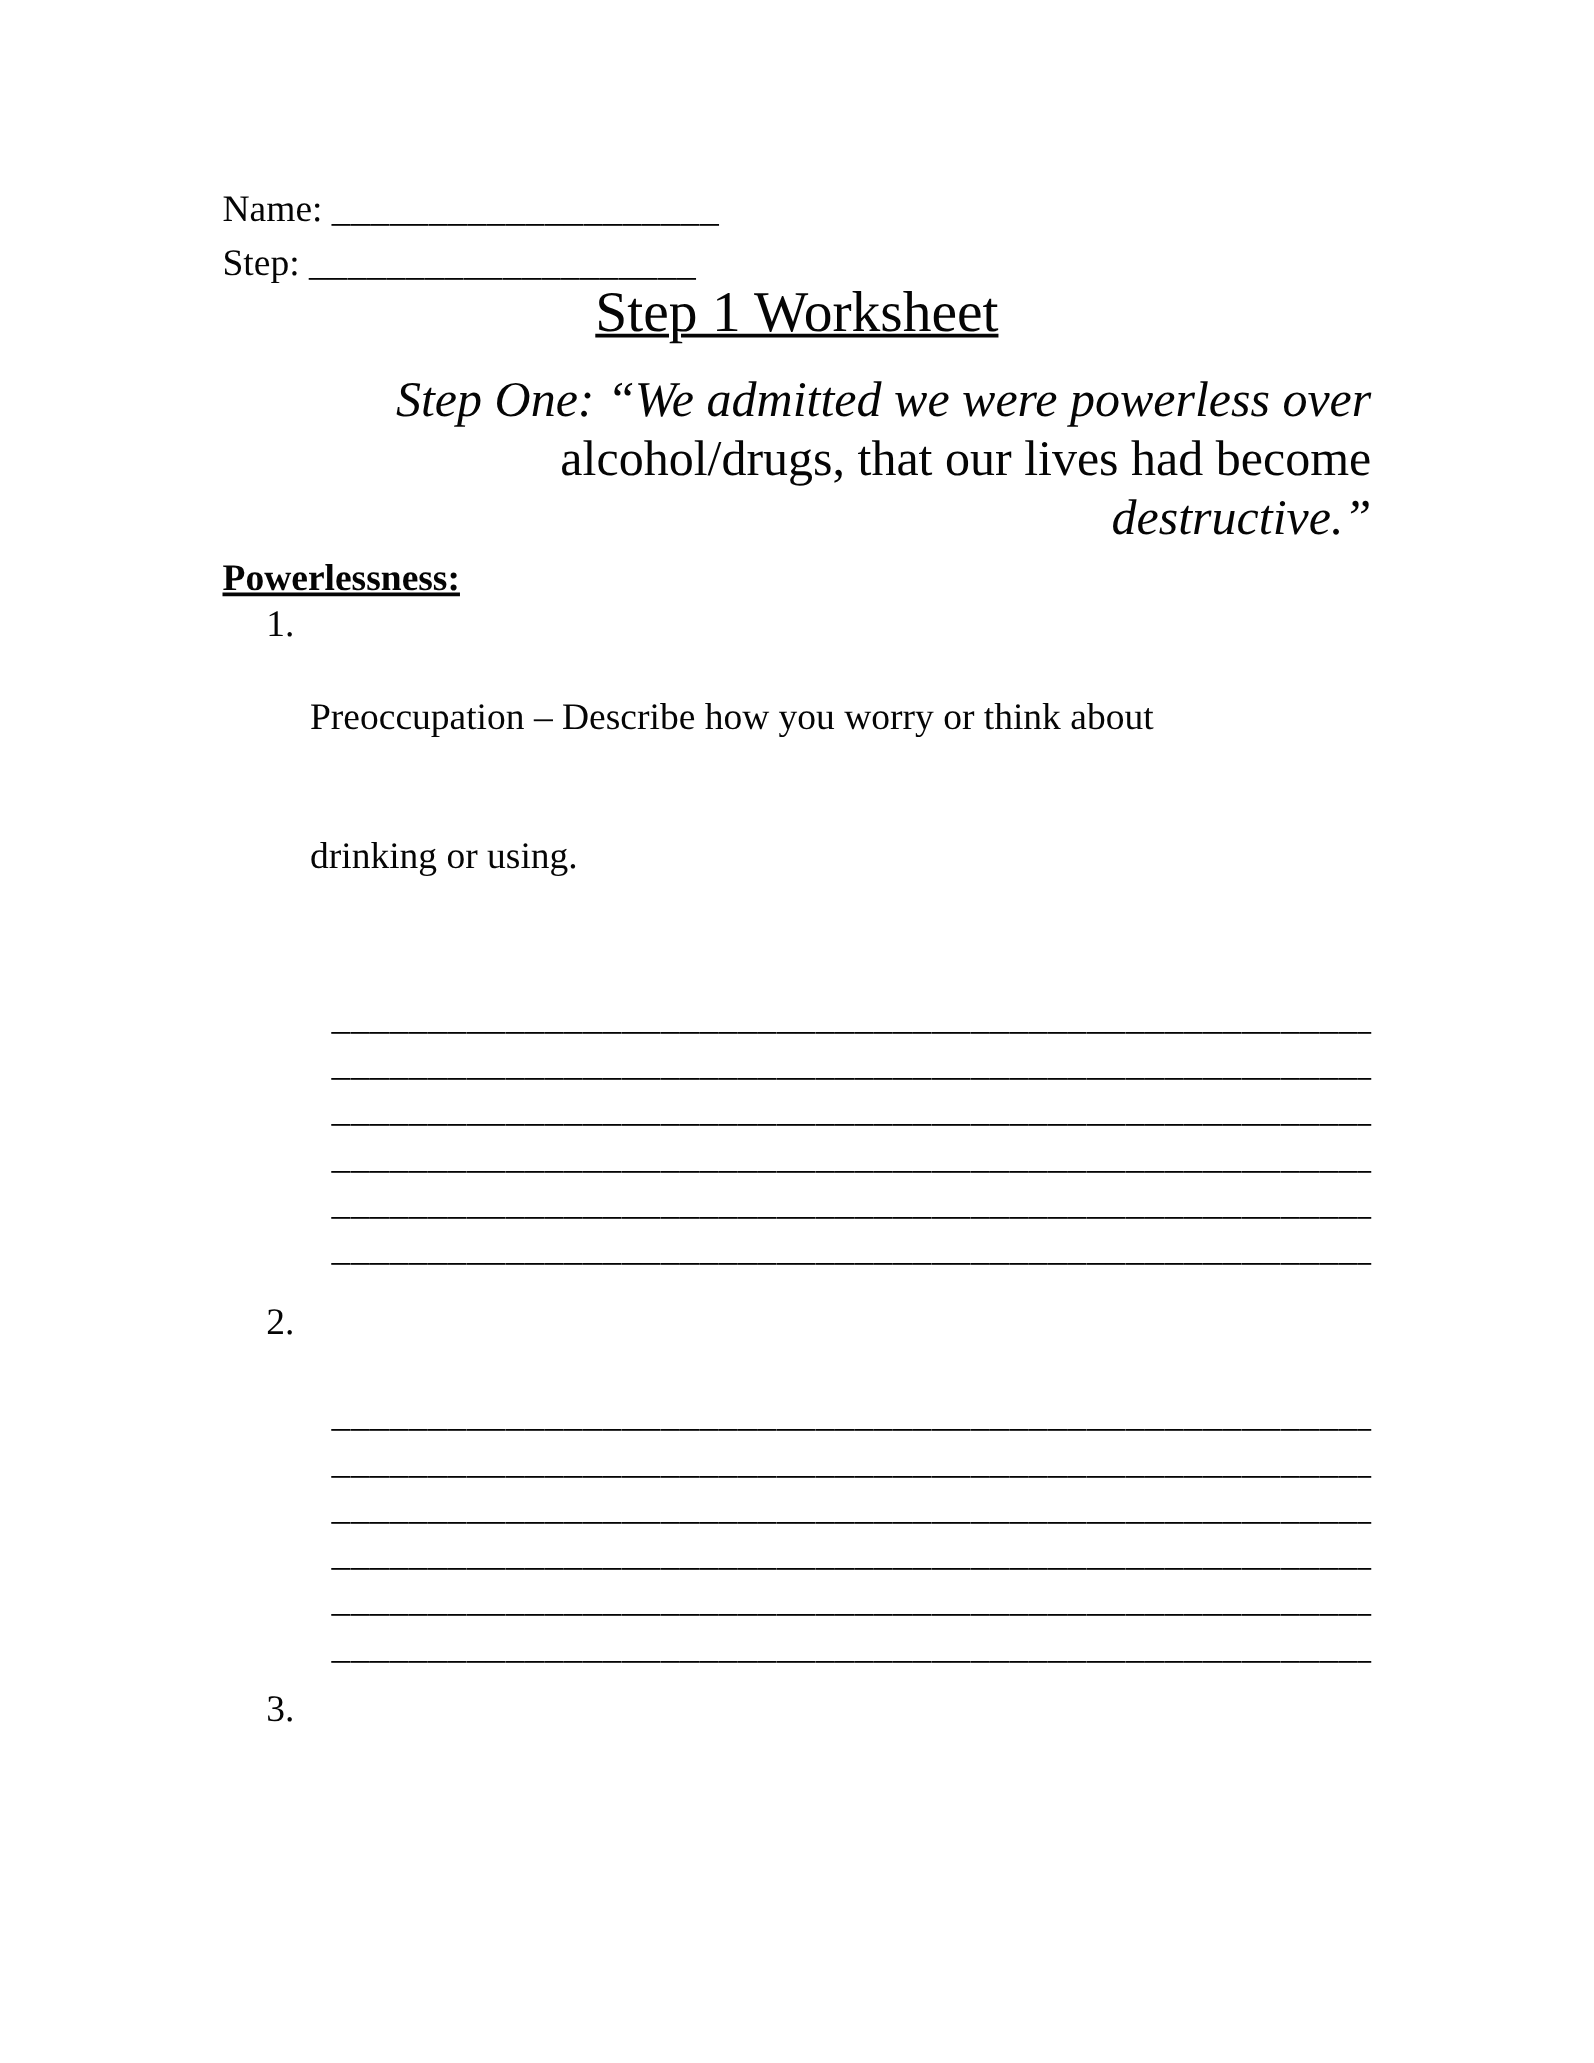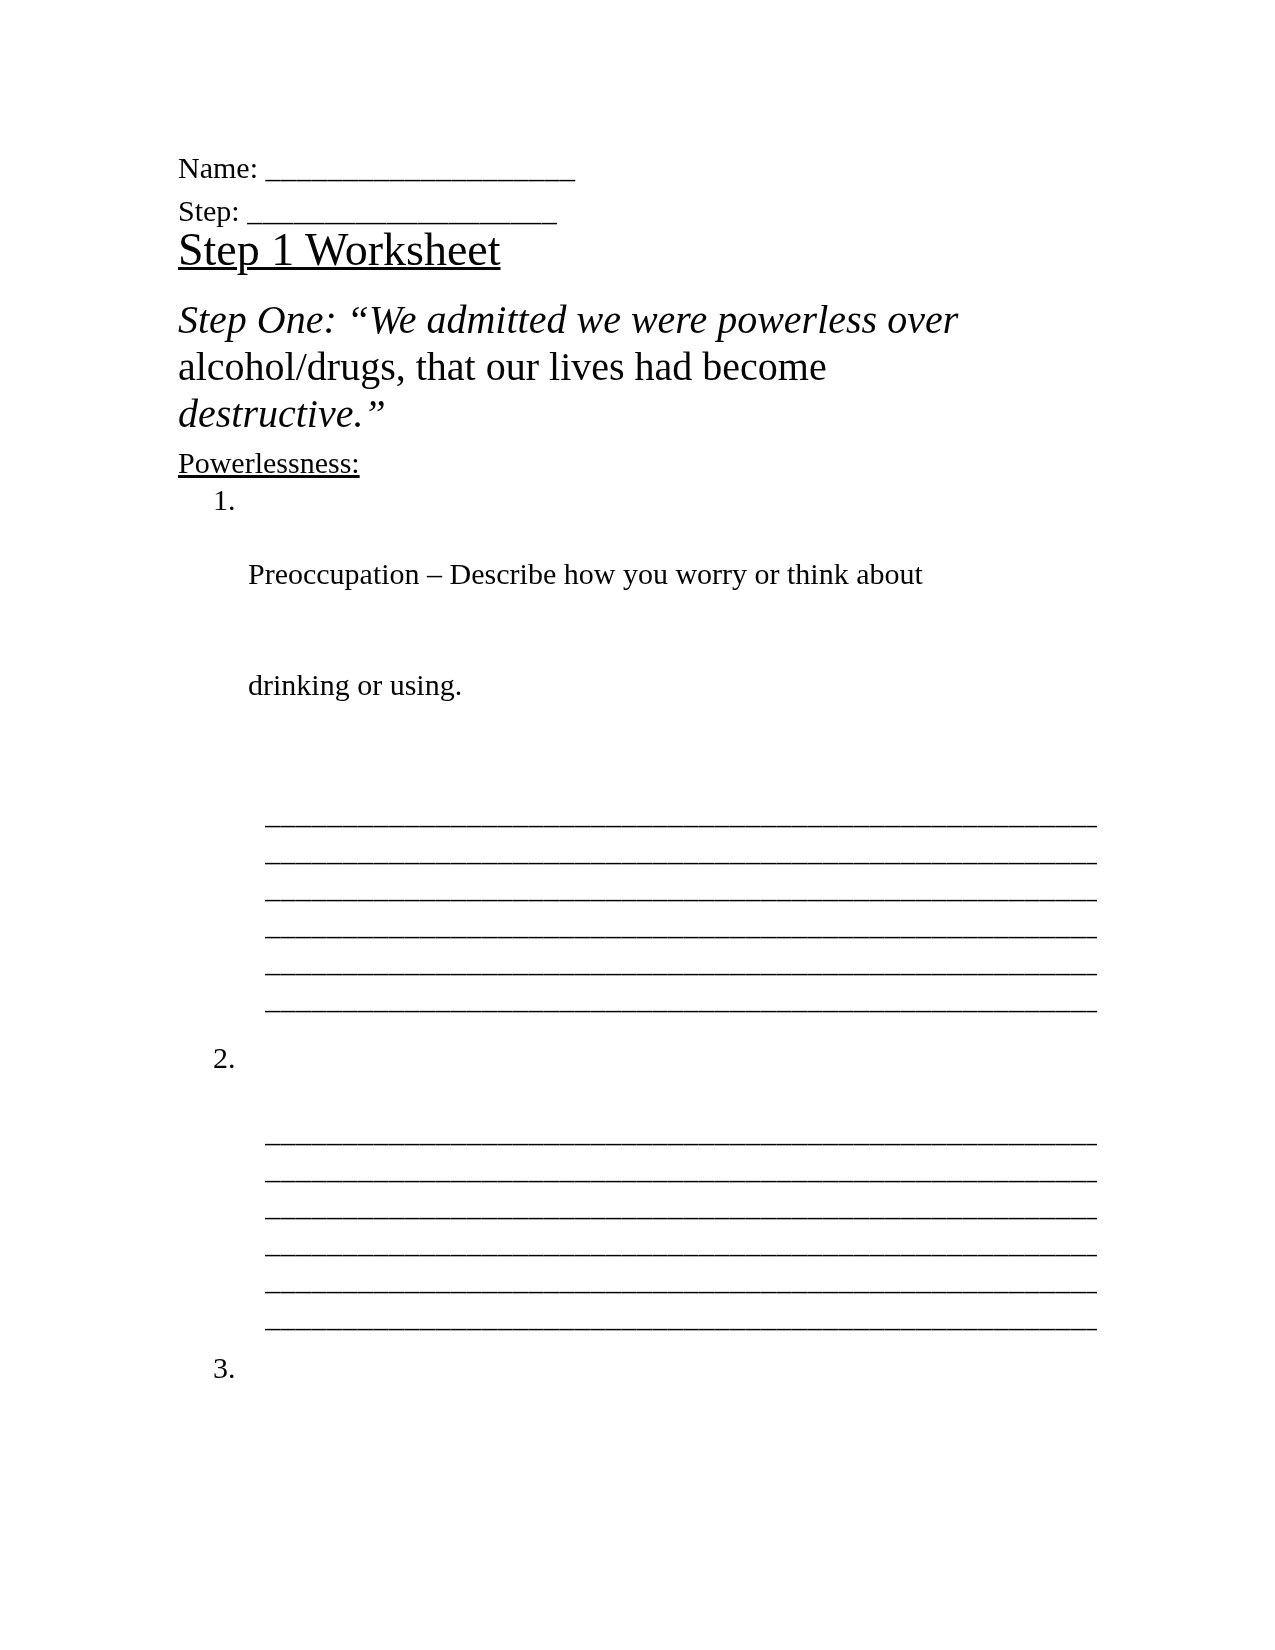--- a/index.html
+++ b/index.html
@@ -10,31 +10,32 @@
     padding: 146px 178px 0 178px;
     font-family: "Liberation Serif", serif;
     color: #050505;
     overflow: hidden;
     background: #ffffff;
   }
   .id-row { font-size: 30px; line-height: 43px; white-space: pre; }
   .fill { letter-spacing: 0.5px; }
   .title {
     margin: -8px 0 0 0;
+    text-align: center;
     font-size: 46px;
     line-height: 52px;
     font-weight: normal;
   }
   .title .title-text { text-decoration: underline; text-decoration-thickness: 3px; }
-  .quote { margin-top: 20px; text-align: left; font-size: 40px; line-height: 47px; }
+  .quote { margin-top: 20px; text-align: right; font-size: 40px; line-height: 47px; }
   .quote .italic { font-style: italic; }
   .section-heading {
     margin: 8px 0 0 0;
     font-size: 30px; line-height: 36px;
-    font-weight: normal;
+    font-weight: bold;
     text-decoration: underline;
     text-decoration-thickness: 3px;
   }
   .question { margin-top: 0; }
   .question.q2 { margin-top: 22px; }
   .question.q3 { margin-top: 14px; }
   .q-body { display: flex; }
   .q-num { flex: 0 0 35px; margin-left: 35px; font-size: 30px; line-height: 37px; }
   .q-text { font-size: 30px; line-height: 37px; white-space: pre; }
   .q-text .q-ln { display: block; }

